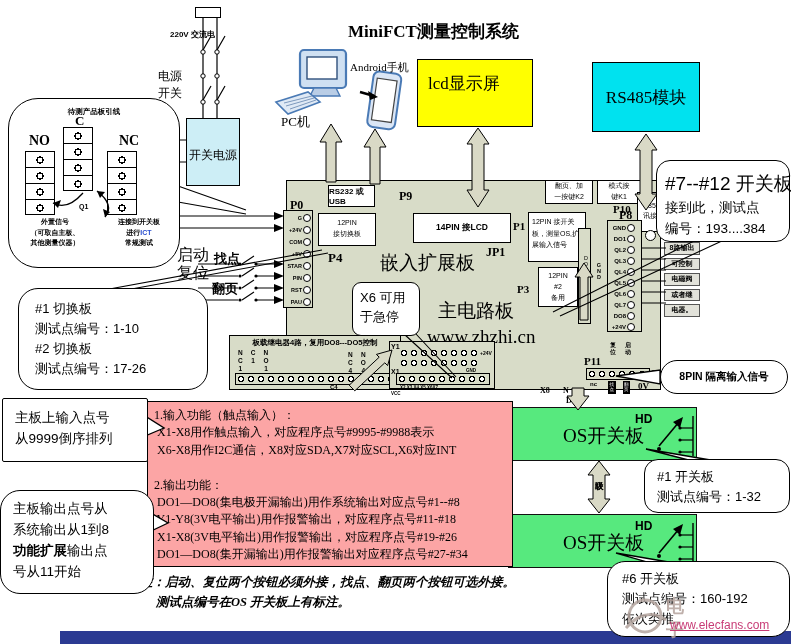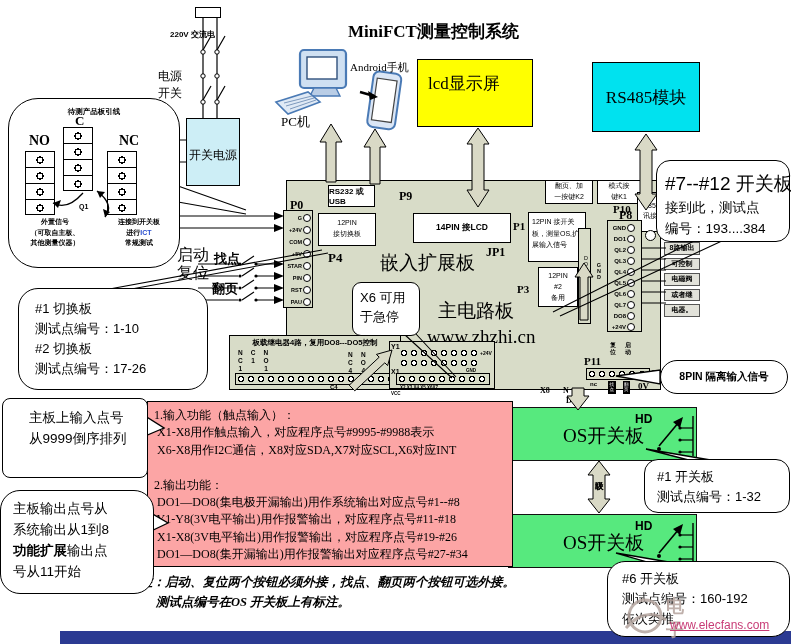--- a/index.html
+++ b/index.html
@@ -359,21 +359,21 @@
       <div class="cl" style="font-size:13.5px">编号：193....384</div>
     </div>
 
   <div class="callout" style="left:18px;top:288px;width:190px;height:102px;border-radius:20px;padding:10px 16px 0 16px">
       <div class="cl">#1 切换板</div>
       <div class="cl">测试点编号：1-10</div>
       <div class="cl">#2 切换板</div>
       <div class="cl">测试点编号：17-26</div>
     </div>
 
-  <div class="callout" style="left:2px;top:398px;width:146px;height:80px;border-radius:8px;padding:9px 0 0 26px">
+  <div class="callout" style="left:2px;top:398px;width:146px;height:64px;border-radius:2px;padding:9px 0 0 12px">
       <div class="cl" style="font-size:13.5px">主板上输入点号</div>
       <div class="cl" style="font-size:13.5px">从9999倒序排列</div>
     </div>
 
   <div class="callout" style="left:0px;top:490px;width:154px;height:104px;border-radius:20px;padding:8px 0 0 12px">
     <div class="cl" style="font-size:13.5px">主板输出点号从</div>
     <div class="cl" style="font-size:13.5px">系统输出从1到8</div>
     <div class="cl" style="font-size:13.5px"><b>功能扩展</b><span>输出点</span></div>
     <div class="cl" style="font-size:13.5px">号从11开始</div>
   </div>

